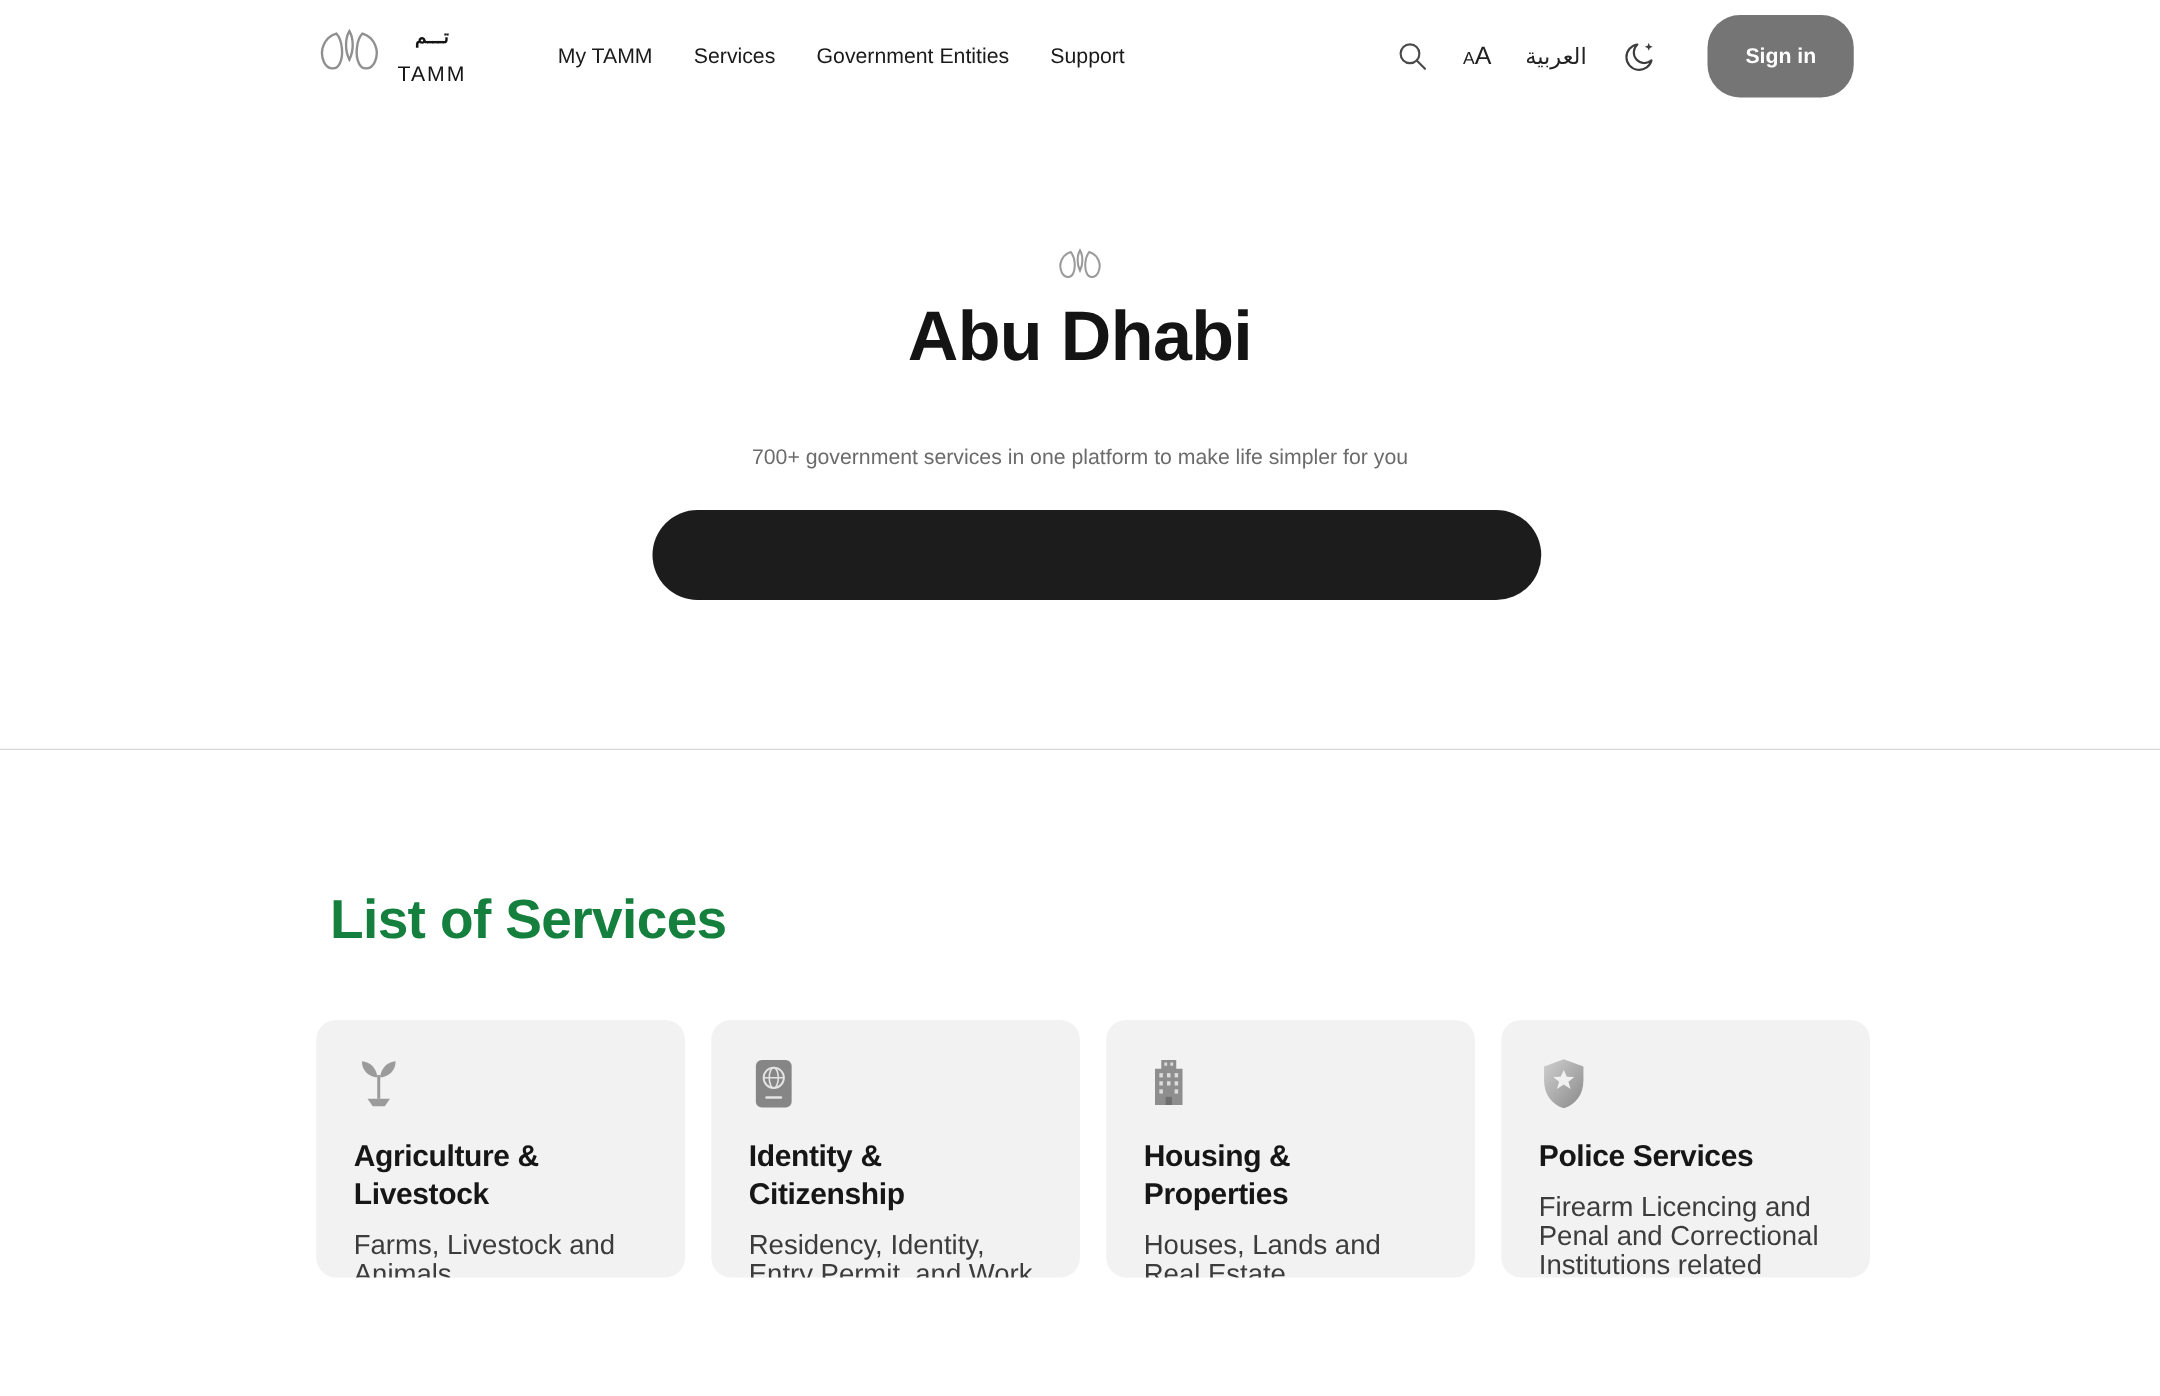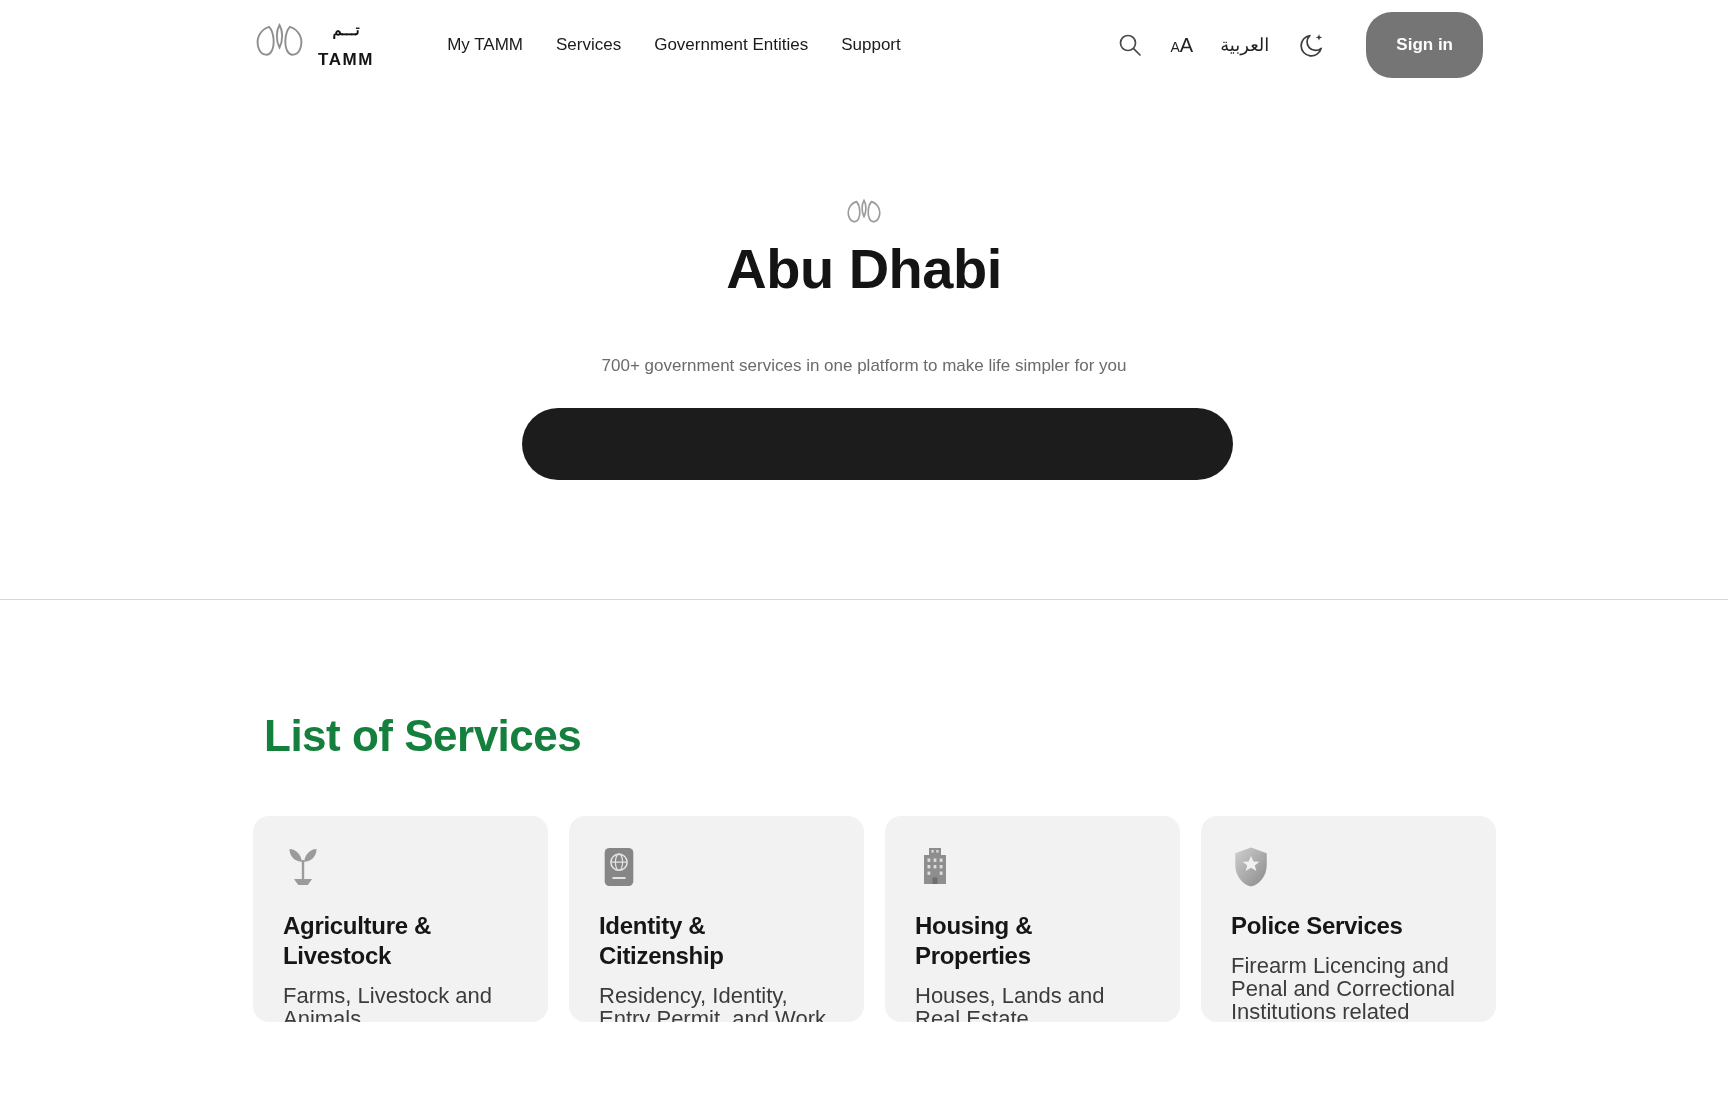--- a/index.html
+++ b/index.html
@@ -19,21 +19,21 @@
     display: flex;
     align-items: center;
     justify-content: space-between;
     padding: 0 245px 0 253px;
     background: #fff;
   }
   .header-left { display: flex; align-items: center; }
   .logo { display: flex; align-items: flex-start; gap: 12px; cursor: pointer; }
   .wordmark { display: flex; flex-direction: column; align-items: center; line-height: 1; }
   .wordmark-ar { font-size: 15px; font-weight: 700; color: #141414; }
-  .wordmark-en { font-size: 17px; font-weight: 700; letter-spacing: 1.6px; color: #141414; margin-top: 14px; }
+  .wordmark-en { font-size: 17px; font-weight: 400; letter-spacing: 1.6px; color: #141414; margin-top: 14px; }
   .nav { display: flex; gap: 33px; margin-left: 73px; align-items: center; }
   .nav-link {
     font-size: 17px; font-weight: 500; color: #1a1a1a;
     cursor: pointer; white-space: nowrap;
   }
   .header-right { display: flex; align-items: center; gap: 27px; }
   .icon-btn { display: flex; align-items: center; justify-content: center; cursor: pointer; }
   .text-resize { display: flex; align-items: baseline; cursor: pointer; color: #222; font-weight: 500; }
   .text-resize .a-small { font-size: 14px; }
   .text-resize .a-large { font-size: 20px; }

